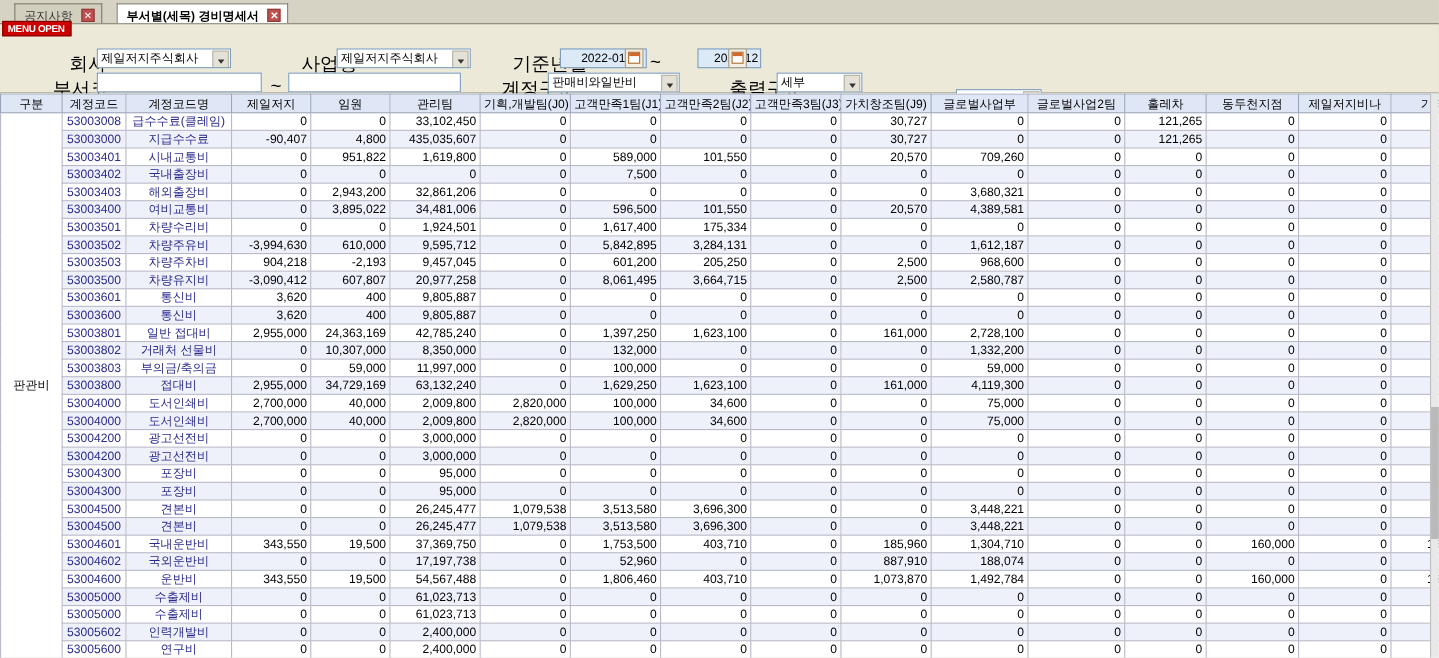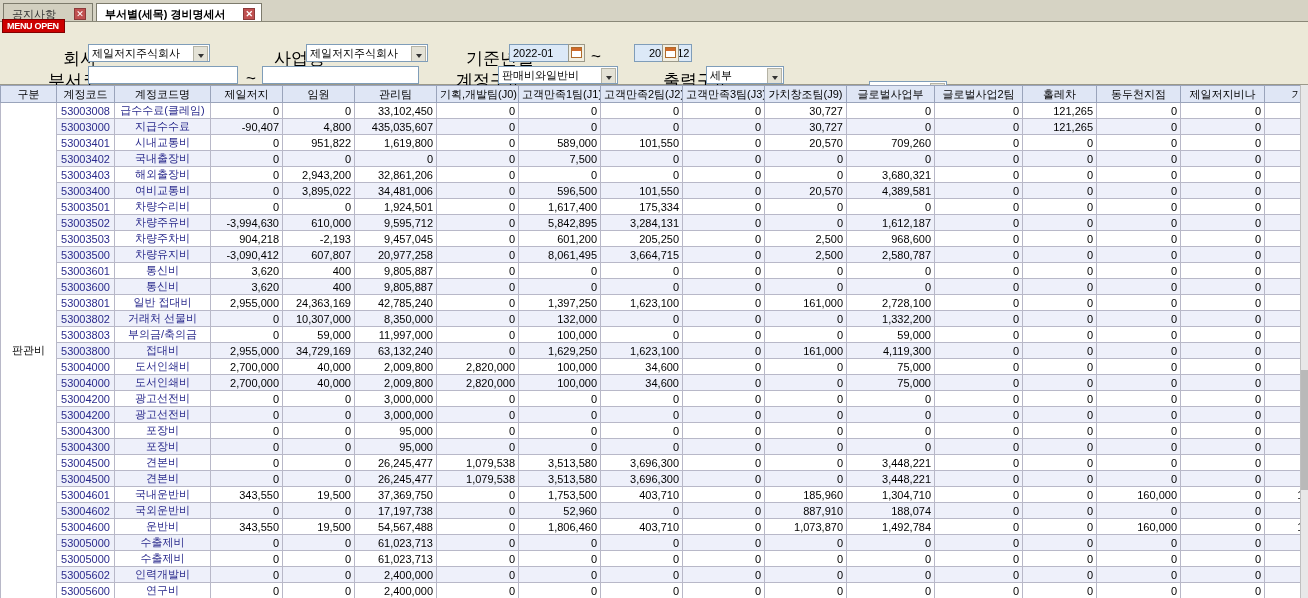--- a/index.html
+++ b/index.html
@@ -15,22 +15,22 @@
   #app { position: relative; width: 1308px; height: 598px; background: #ece9d8; }
 
   
   .tabbar {
     position: absolute; top: 0; left: 0; width: 1308px; height: 22px;
     background: #d6d3c4;
     border-bottom: 1px solid #8a8878;
     display: flex; align-items: flex-end;
   }
   .tab {
-    height: 18px; margin-left: 3px; padding: 3px 6px 0 8px;
-    display: flex; align-items: center; gap: 18px;
+    height: 18px; margin-left: 13px; padding: 3px 6px 0 8px;
+    display: flex; align-items: center; gap: 8px;
     border: 1px solid #7d7b6c; border-bottom: none;
     background: #e8e6d8; font-size: 11px; white-space: nowrap;
   }
   .tab.inactive { background: #d2cfbf; color: #333; }
   .tab.active { background: #ffffff; font-weight: bold; }
   .tab .tclose {
     display: inline-block; width: 12px; height: 12px; line-height: 11px;
     text-align: center; font-size: 9px; color: #fff; background: #c05050;
     border: 1px solid #8b3a3a;
   }
@@ -136,21 +136,21 @@
         <span class="arrow"></span>
       </div>
 
       <span class="lbl" style="left:274px; top:3px;">사업장</span>
       <div class="fld sel" style="left:306px; top:0; width:122px;">
         <span>제일저지주식회사</span>
         <span class="arrow"></span>
       </div>
 
       <span class="lbl" style="left:466px; top:3px;">기준년월</span>
-      <div class="fld blue ctr" style="left:509px; top:0; width:61px; text-align:left;">2022-01</div>
+      <div class="fld blue ctr" style="left:509px; top:0; width:79px; text-align:center;">2022-01</div>
       <div class="calbtn" style="left:568px; top:0;">
           <span class="cal"></span>
         </div>
       <span class="lbl" style="left:591px; top:3px;">~</span>
       <div class="fld blue" style="left:634px; top:0; width:58px; text-align:center;padding-left:14px;">2022-12</div>
       <div class="calbtn" style="left:662px; top:0;">
           <span class="cal"></span>
         </div>
     </div>
 

